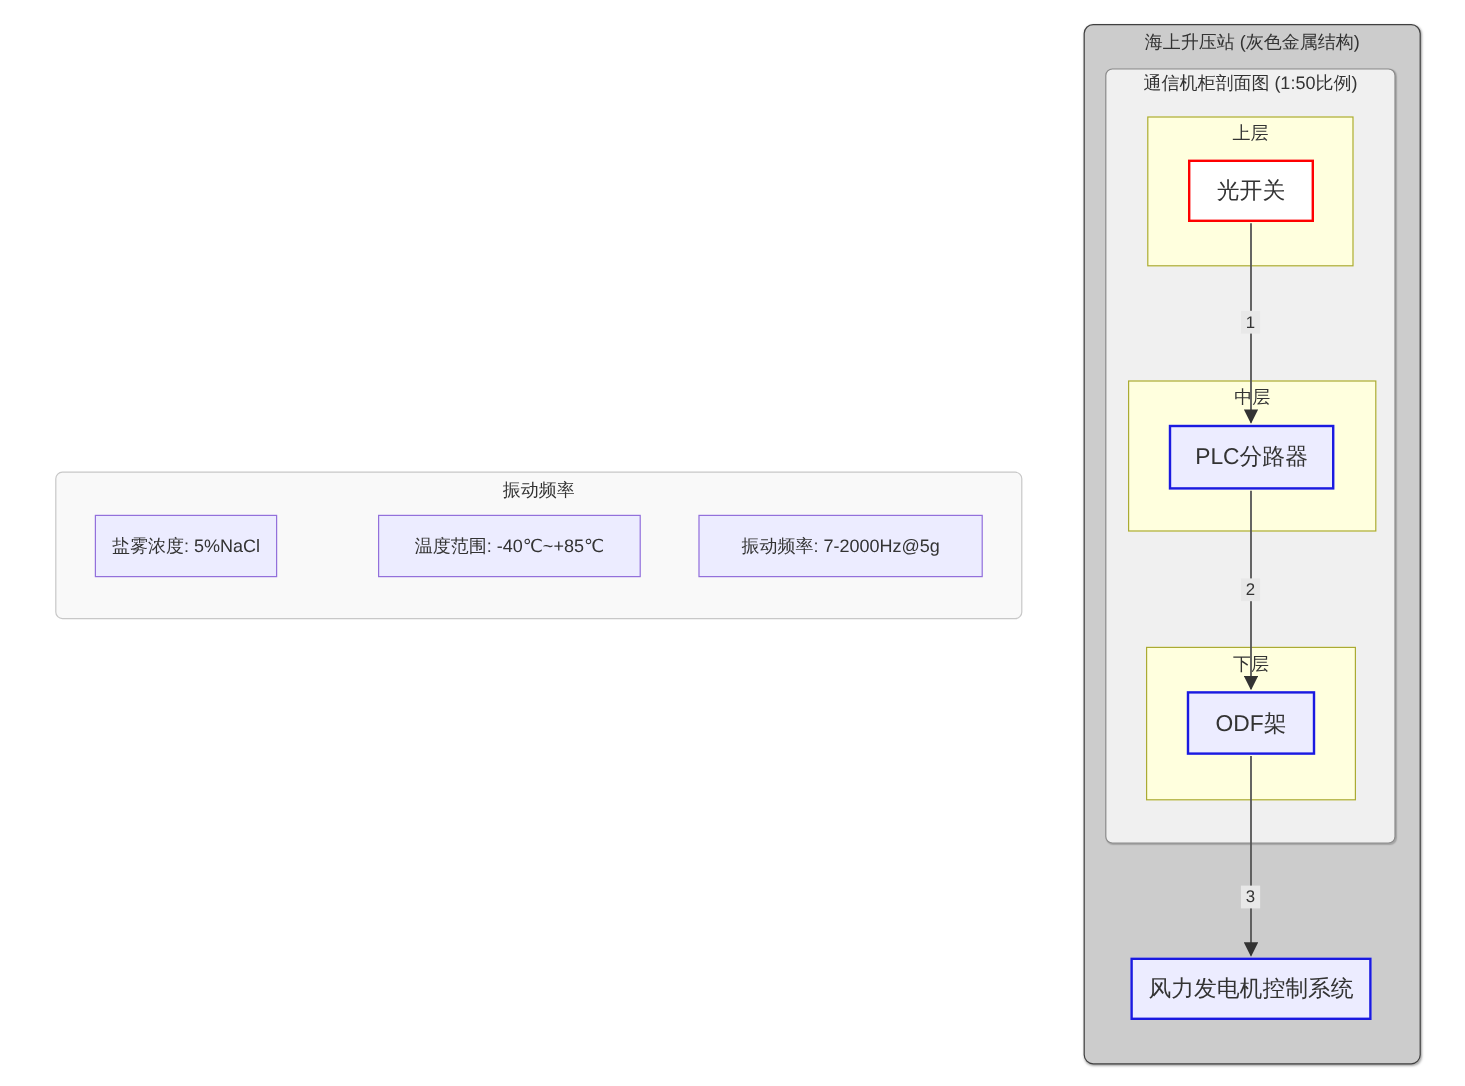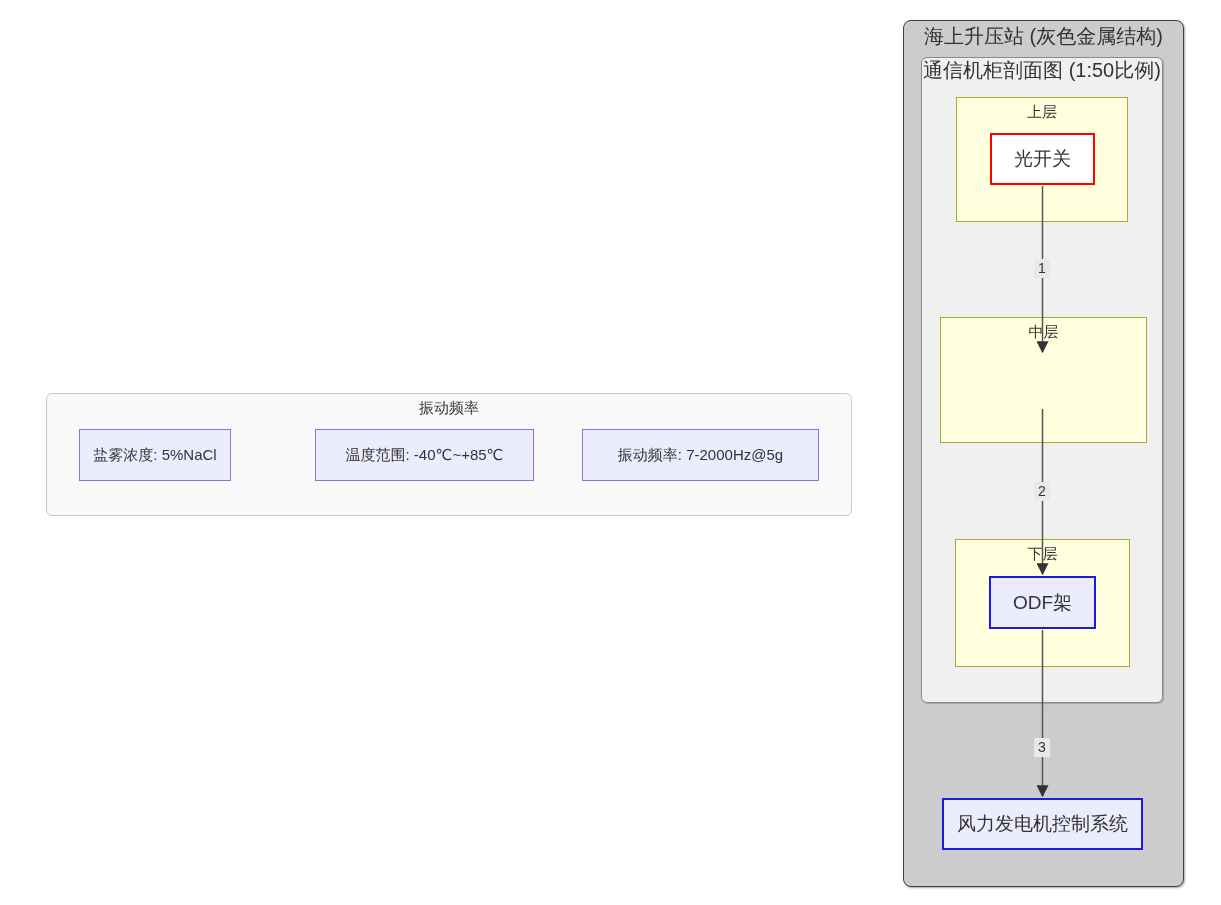--- a/index.html
+++ b/index.html
@@ -19,21 +19,21 @@
   .canvas{position:relative;width:1221px;height:905px;background:#ffffff;overflow:hidden;}
 
   .cluster{position:absolute;border-radius:8px;}
   .station{left:903px;top:20px;width:281px;height:867px;
            background:var(--station-fill);border:1.5px solid var(--station-border);
            box-shadow:1px 1px 2px rgba(0,0,0,0.35);}
   .cabinet{left:921px;top:57px;width:242px;height:646px;border-radius:6px;
            background:var(--cabinet-fill);border:1px solid var(--cabinet-border);
            box-shadow:1px 1px 1px rgba(0,0,0,0.2);}
   .cluster-title{position:absolute;left:0;right:0;text-align:center;
-           font-size:20px;line-height:20px;color:var(--text-color);}
+           font-size:15px;line-height:20px;color:var(--text-color);}
   .station .cluster-title{top:5px;}
   .cabinet .cluster-title{top:2px;}
 
   .layer{position:absolute;background:var(--layer-fill);
          border:1px solid var(--layer-border);}
   .layer-upper{left:956px;top:97px;width:172px;height:125px;}
   .layer-middle{left:940px;top:317px;width:207px;height:126px;}
   .layer-lower{left:955px;top:539px;width:175px;height:128px;}
   .layer-label{position:absolute;top:5px;left:0;right:0;text-align:center;
          font-size:15px;line-height:18px;font-family:Liberation Serif, serif;}
@@ -85,20 +85,21 @@
   </div>
 
   <div class="layer layer-upper">
     <div class="layer-label">上层</div>
   </div>
   <div class="node node-optical">光开关</div>
 
   <div class="layer layer-middle">
     <div class="layer-label">中层</div>
   </div>
+  <div class="node node-plc">PLC分路器</div>
 
   <div class="layer layer-lower">
     <div class="layer-label">下层</div>
   </div>
   <div class="node node-control">风力发电机控制系统</div>
 
   <div class="node node-odf">ODF架</div>
 
   <svg class="edge-svg" viewBox="0 0 1221 905" xmlns="http://www.w3.org/2000/svg">
     <defs>

